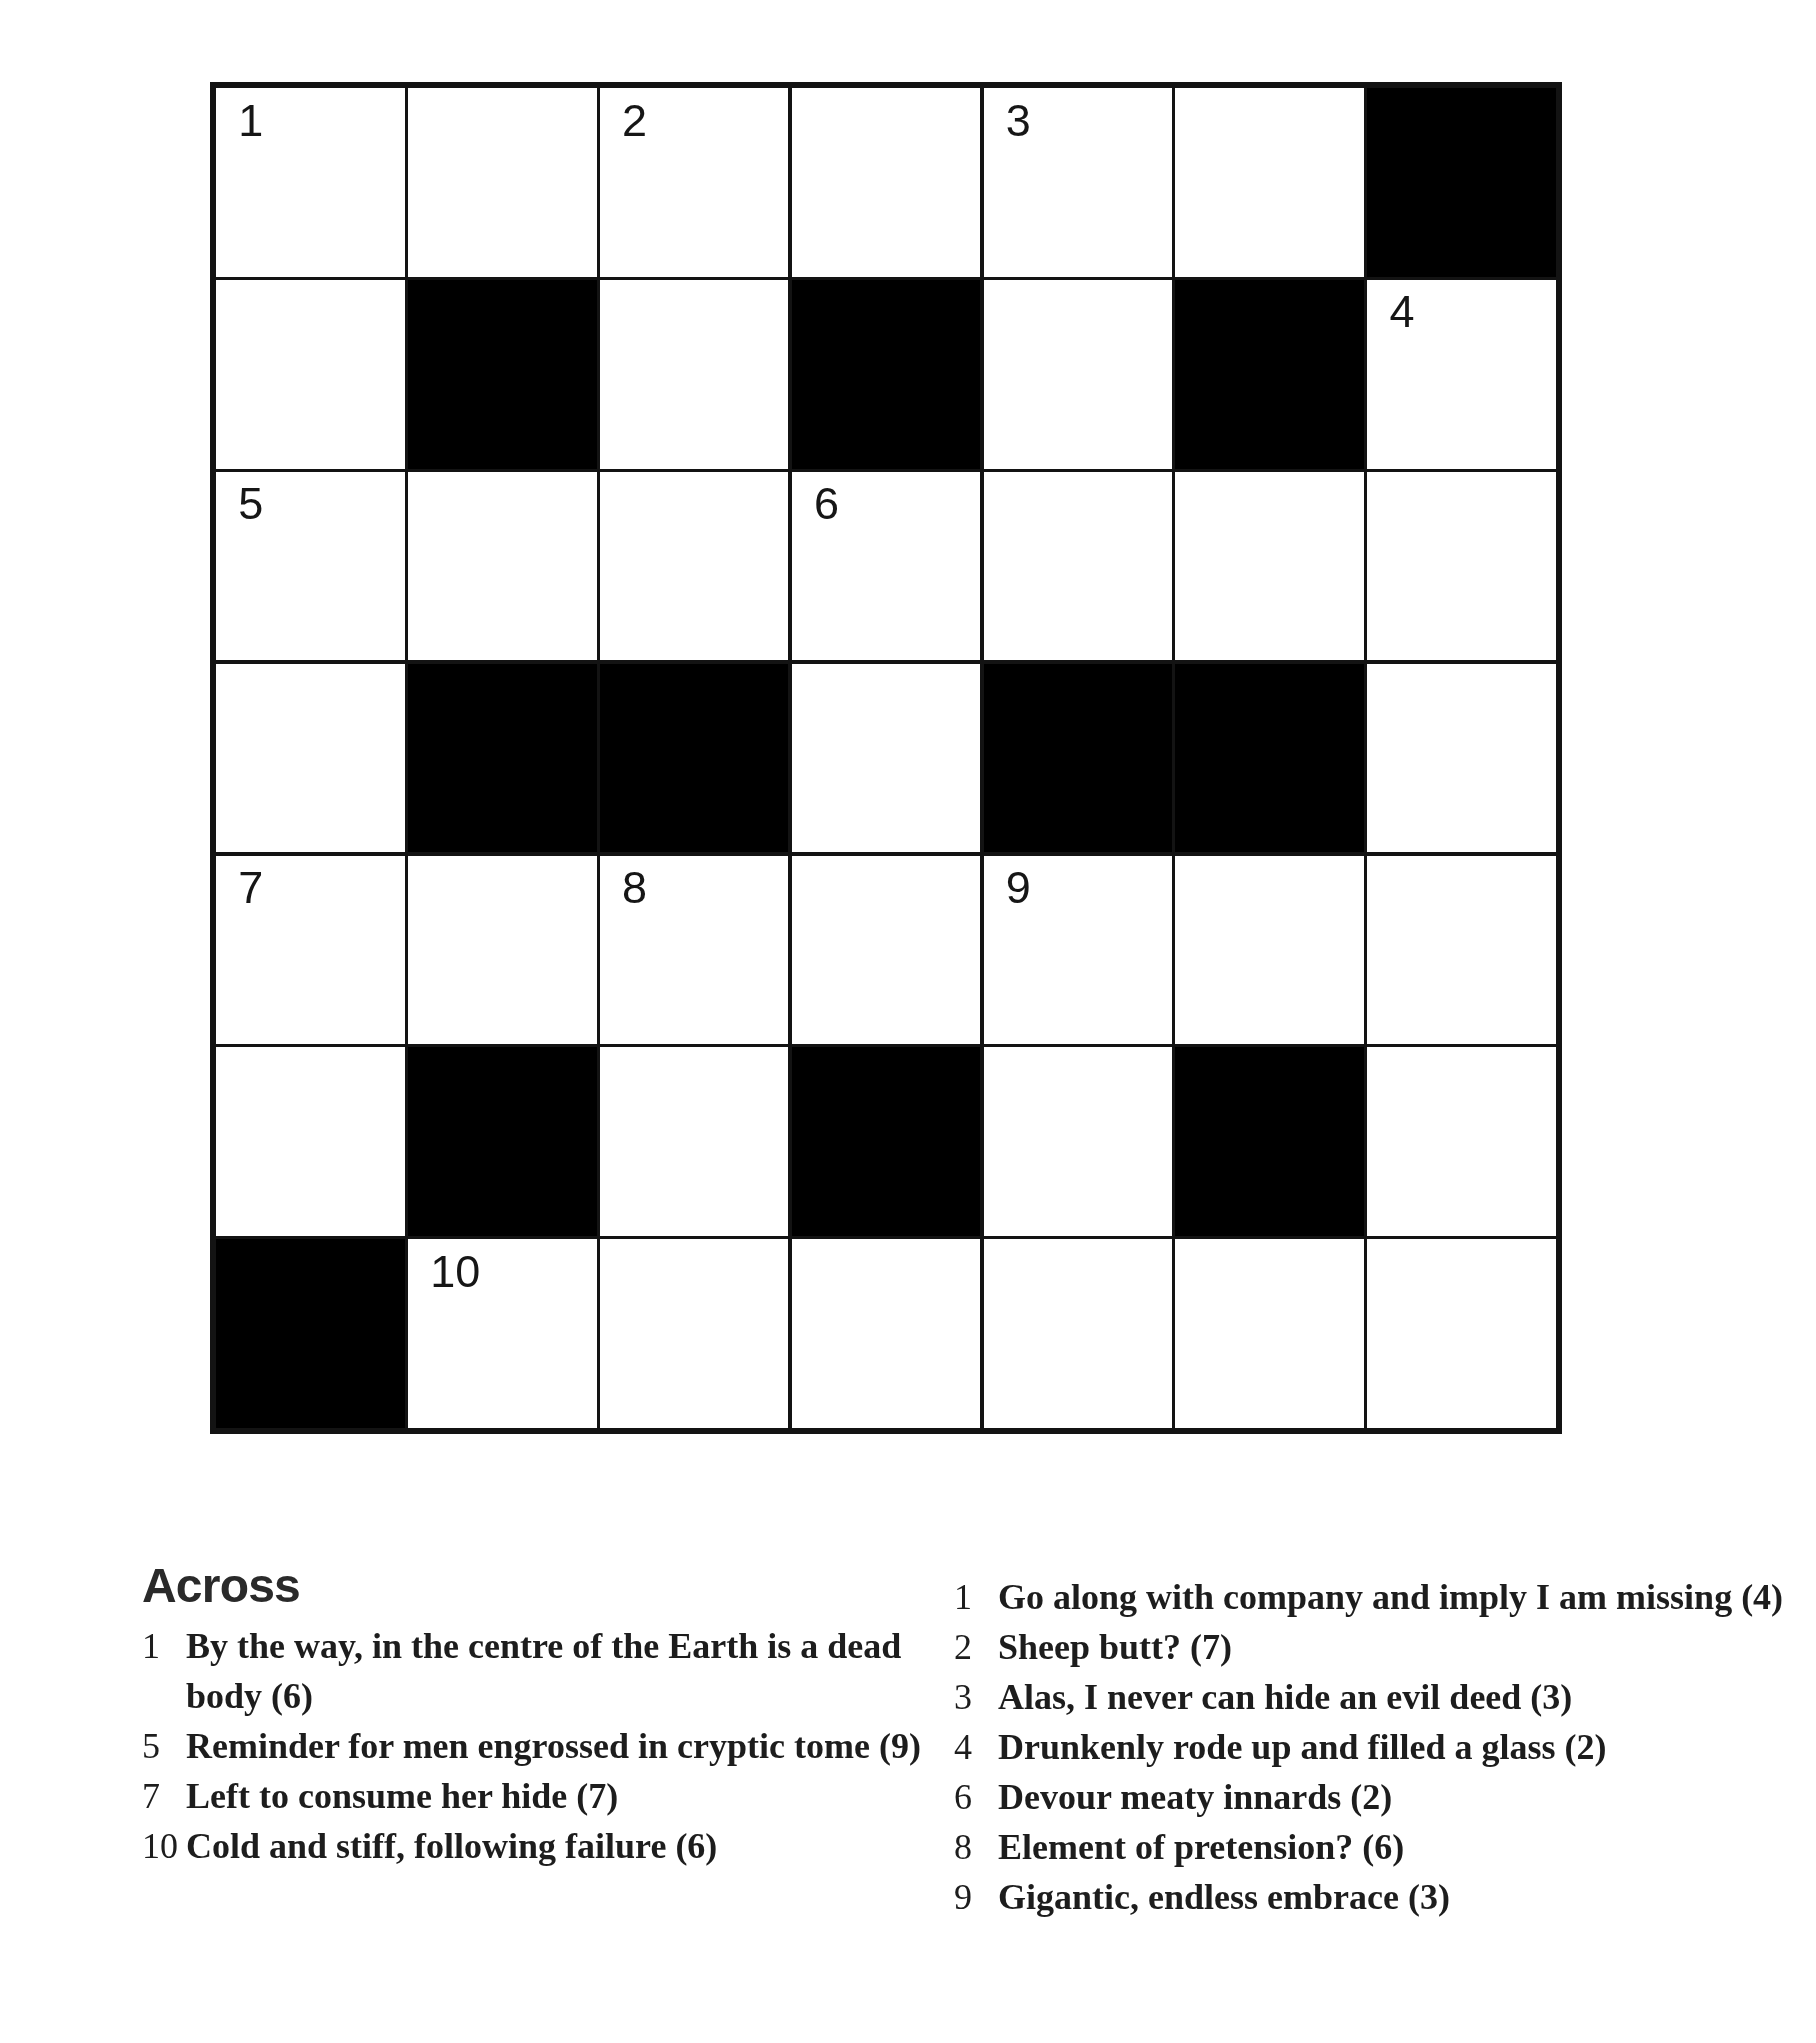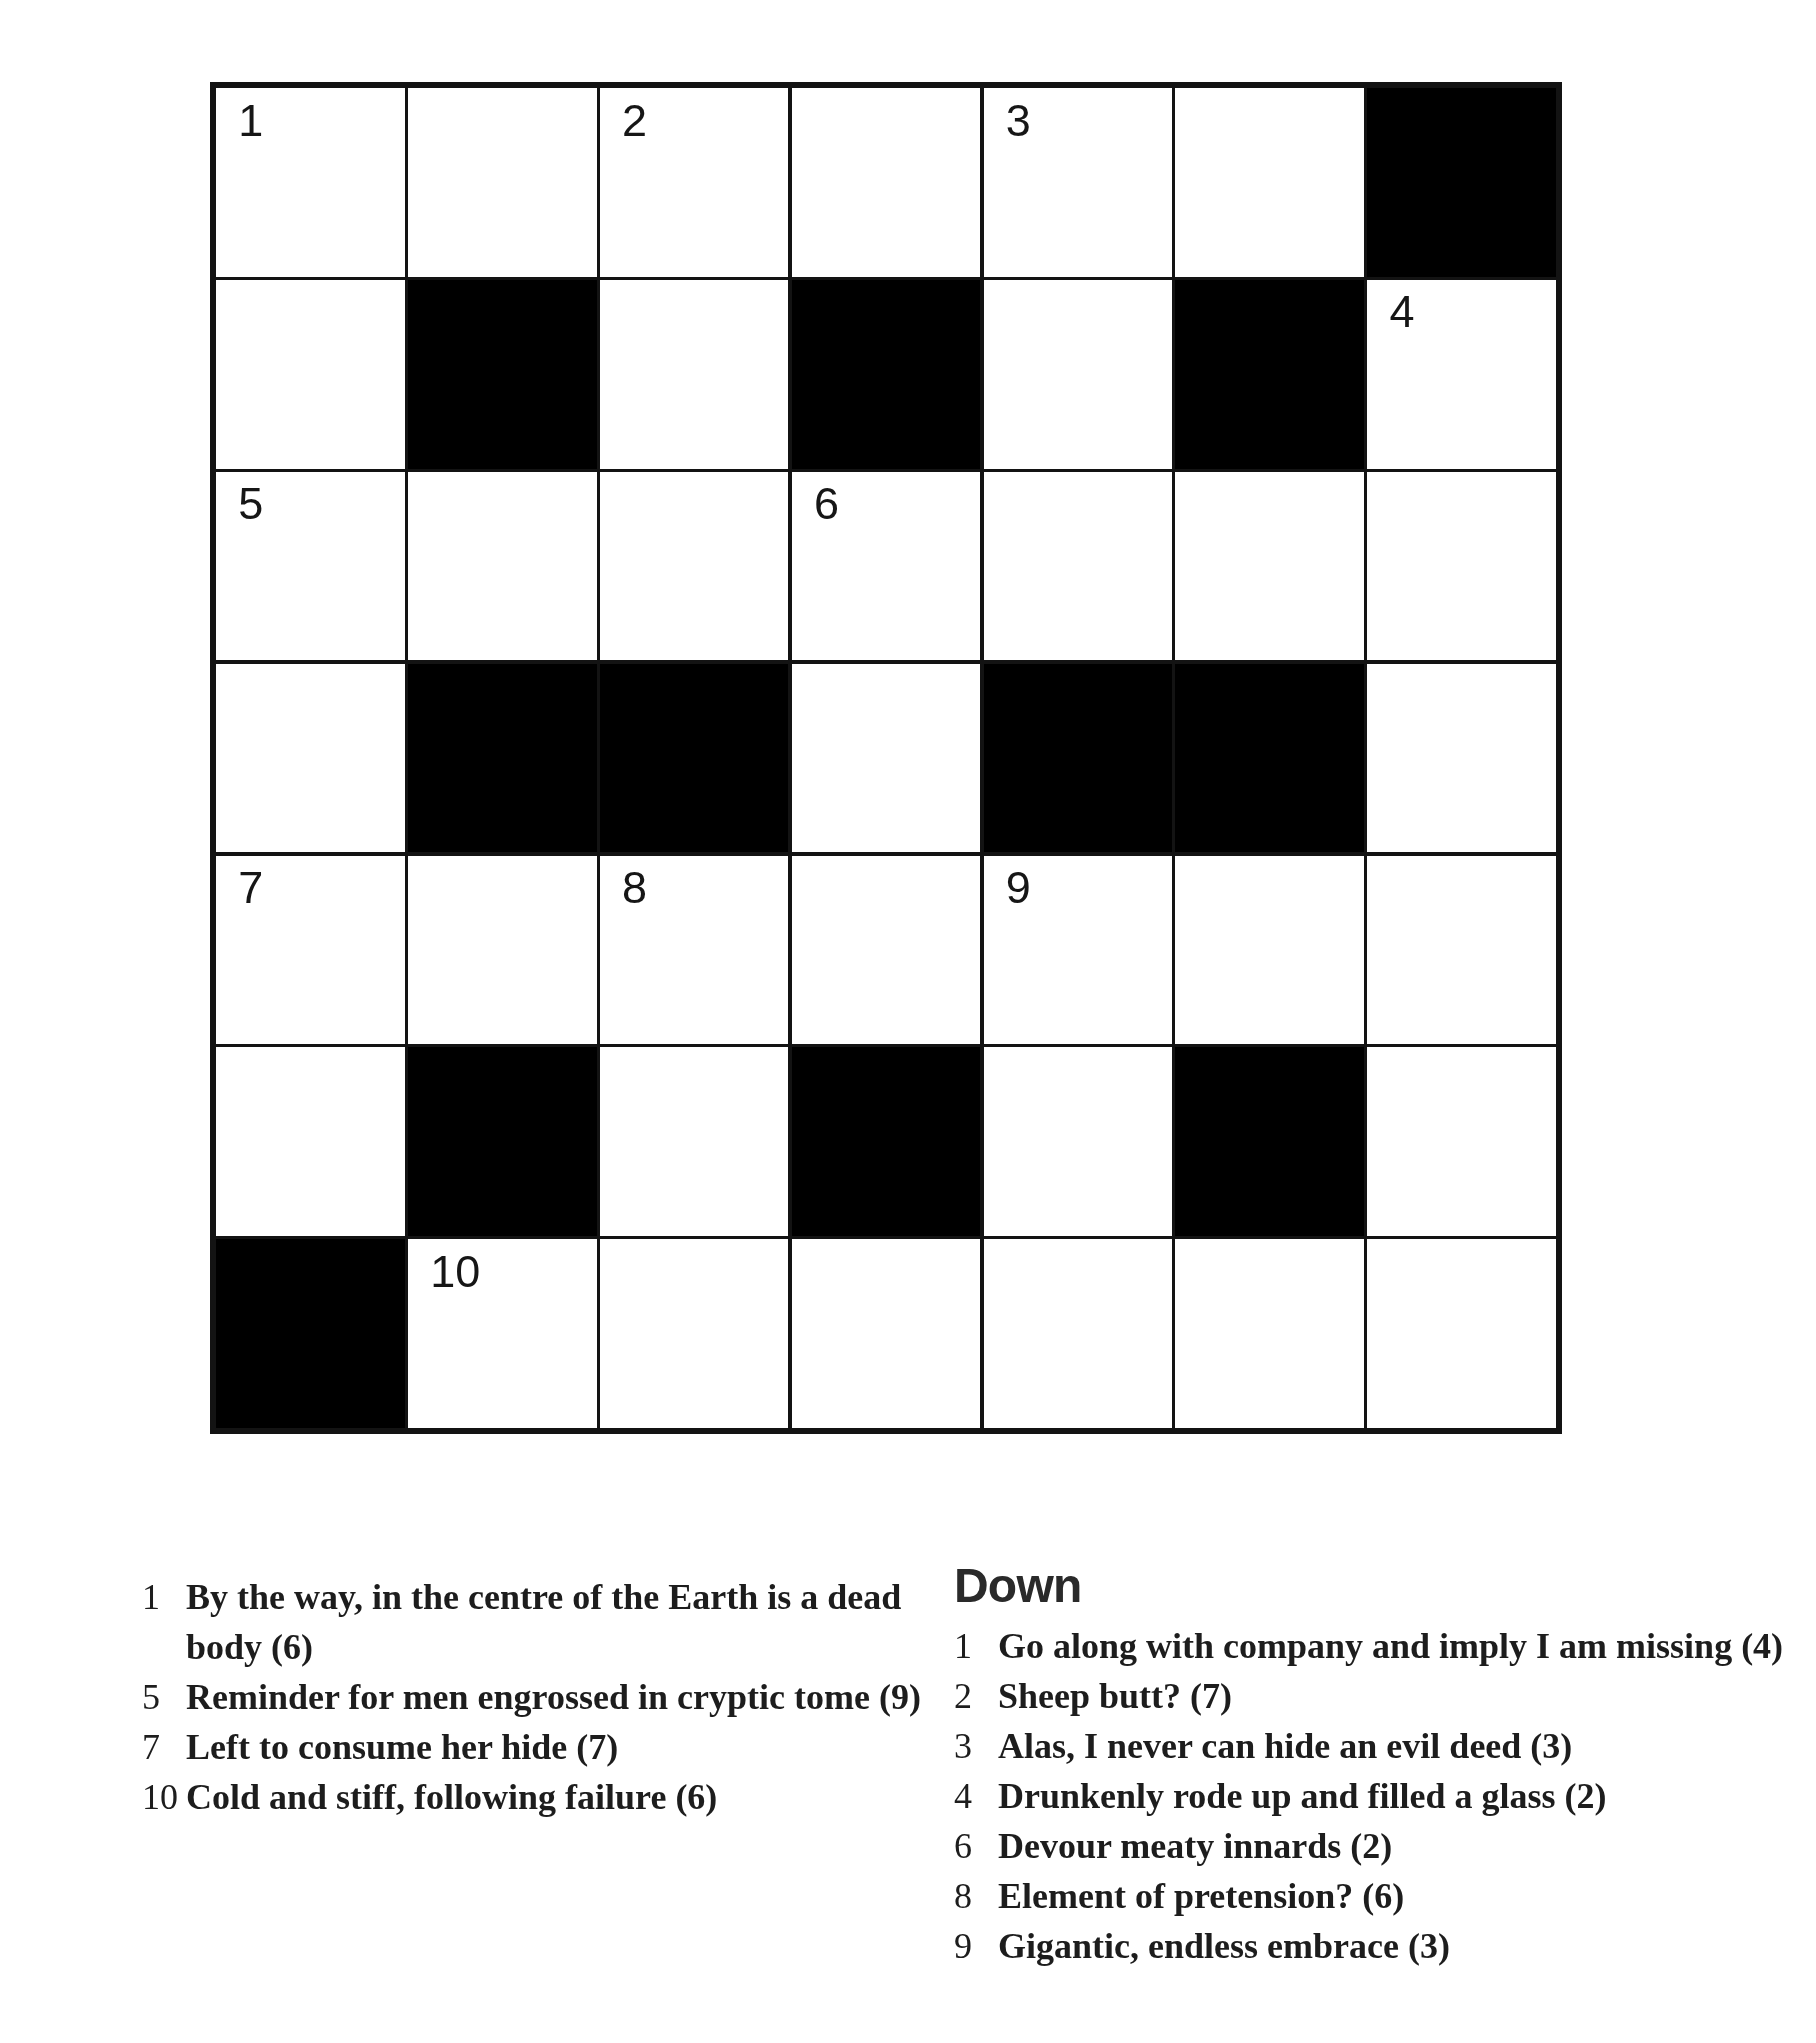--- a/index.html
+++ b/index.html
@@ -155,20 +155,21 @@
       <span class="cell-num">10</span>
     </div>
     <div class="cell"></div>
     <div class="cell"></div>
     <div class="cell"></div>
     <div class="cell"></div>
     <div class="cell"></div>
   </div>
 
 <div class="clue-col across">
+  <h2 class="clue-heading">Across</h2>
   <ul class="clue-list" id="across-list">
       <li class="clue-item">
         <span class="clue-num">1</span>
         <span class="clue-text">By the way, in the centre of the Earth is a dead body (6)</span>
       </li>
       <li class="clue-item">
         <span class="clue-num">5</span>
         <span class="clue-text">Reminder for men engrossed in cryptic tome (9)</span>
       </li>
       <li class="clue-item">
@@ -176,21 +177,20 @@
         <span class="clue-text">Left to consume her hide (7)</span>
       </li>
       <li class="clue-item">
         <span class="clue-num">10</span>
         <span class="clue-text">Cold and stiff, following failure (6)</span>
       </li>
     </ul>
 </div>
 
 <div class="clue-col down">
-  <h2 class="clue-heading">Down</h2>
   <ul class="clue-list" id="down-list">
       <li class="clue-item">
         <span class="clue-num">1</span>
         <span class="clue-text">Go along with company and imply I am missing (4)</span>
       </li>
       <li class="clue-item">
         <span class="clue-num">2</span>
         <span class="clue-text">Sheep butt? (7)</span>
       </li>
       <li class="clue-item">

